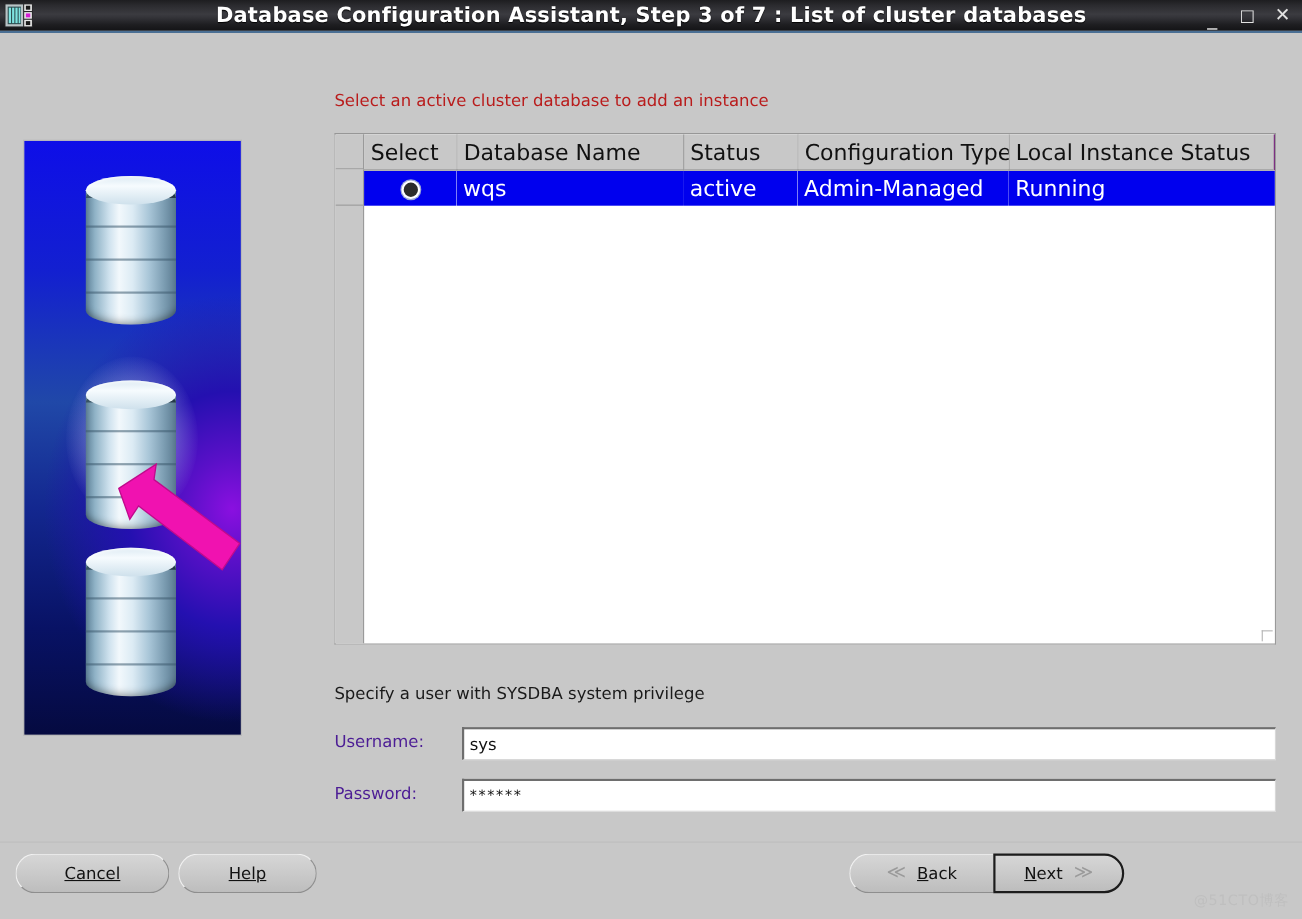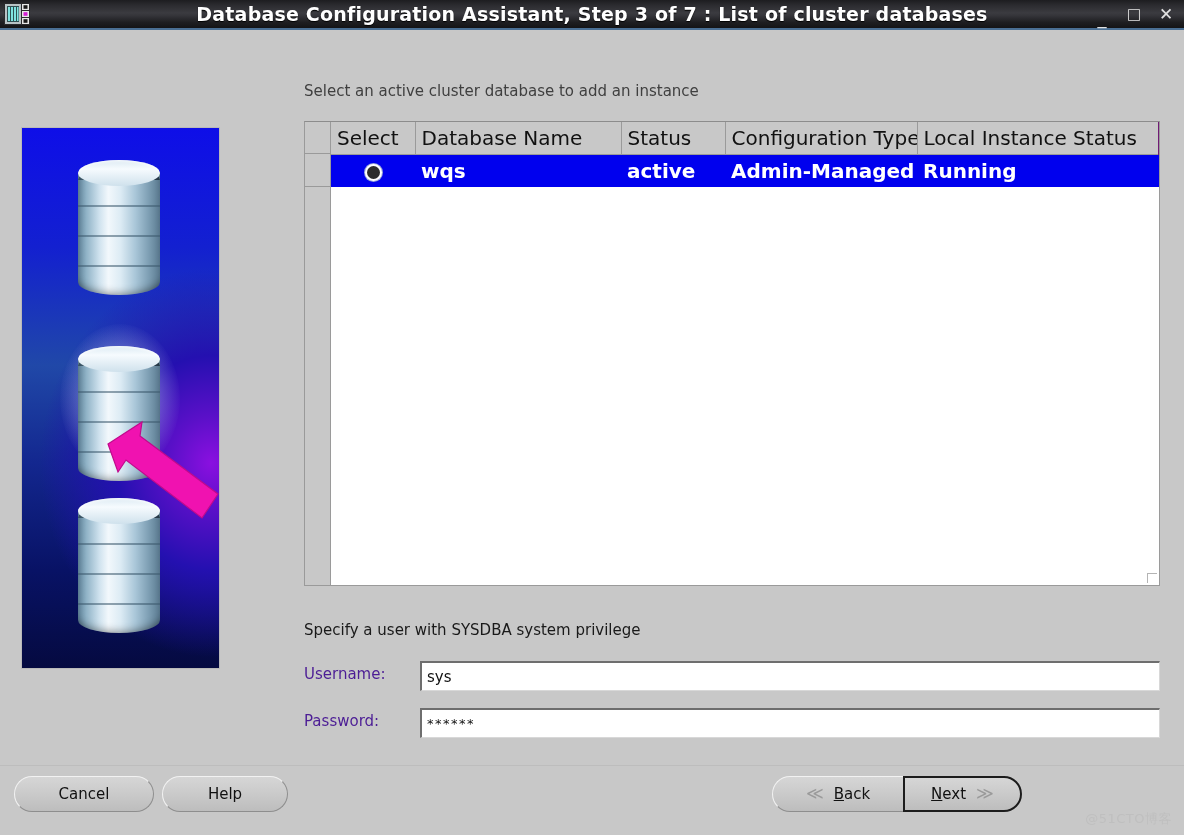--- a/index.html
+++ b/index.html
@@ -141,21 +141,21 @@
     width: 120px;
     height: 110px;
   }
 
   
   .intro-label {
     position: absolute;
     left: 304px;
     top: 82px;
     font-size: 15px;
-    color: #404040;
+    color: #b91c1c;
   }
 
   .table-wrap {
     position: absolute;
     left: 304px;
     top: 121px;
     width: 856px;
     height: 465px;
     background: #ffffff;
     border: 1px solid #9a9a9a;
@@ -208,21 +208,20 @@
     overflow: hidden;
   }
   table.grid th:last-child { border-right: 3px solid #701a75; }
   table.grid td {
     height: 33px;
     padding: 0 0 0 6px;
     box-sizing: border-box;
     white-space: nowrap;
     overflow: hidden;
     color: #ffffff;
-    font-weight: bold;
   }
   tr.selected td { background: #0000ee; }
   tr.selected td.sel-cell { text-align: center; padding-left: 0; }
   .radio {
     display: inline-block;
     width: 13px;
     height: 13px;
     border-radius: 50%;
     background: #2c2c2c;
     box-shadow: 0 0 0 2px #ffffff, 0 0 0 3px #9aa6d8;
@@ -301,20 +300,21 @@
     border-bottom-color: #8e8e8e;
     border-radius: 18px;
     box-sizing: border-box;
     color: #111;
     font-size: 15px;
     font-family: "DejaVu Sans", "Liberation Sans", sans-serif;
     display: flex;
     align-items: center;
     justify-content: center;
     cursor: default;
+    text-decoration: underline;
   }
   .btn-cancel { left: 14px; top: 776px; width: 140px; }
   .btn-help   { left: 162px; top: 776px; width: 126px; }
 
   .navgroup {
     position: absolute;
     left: 772px;
     top: 776px;
     width: 250px;
     height: 36px;

